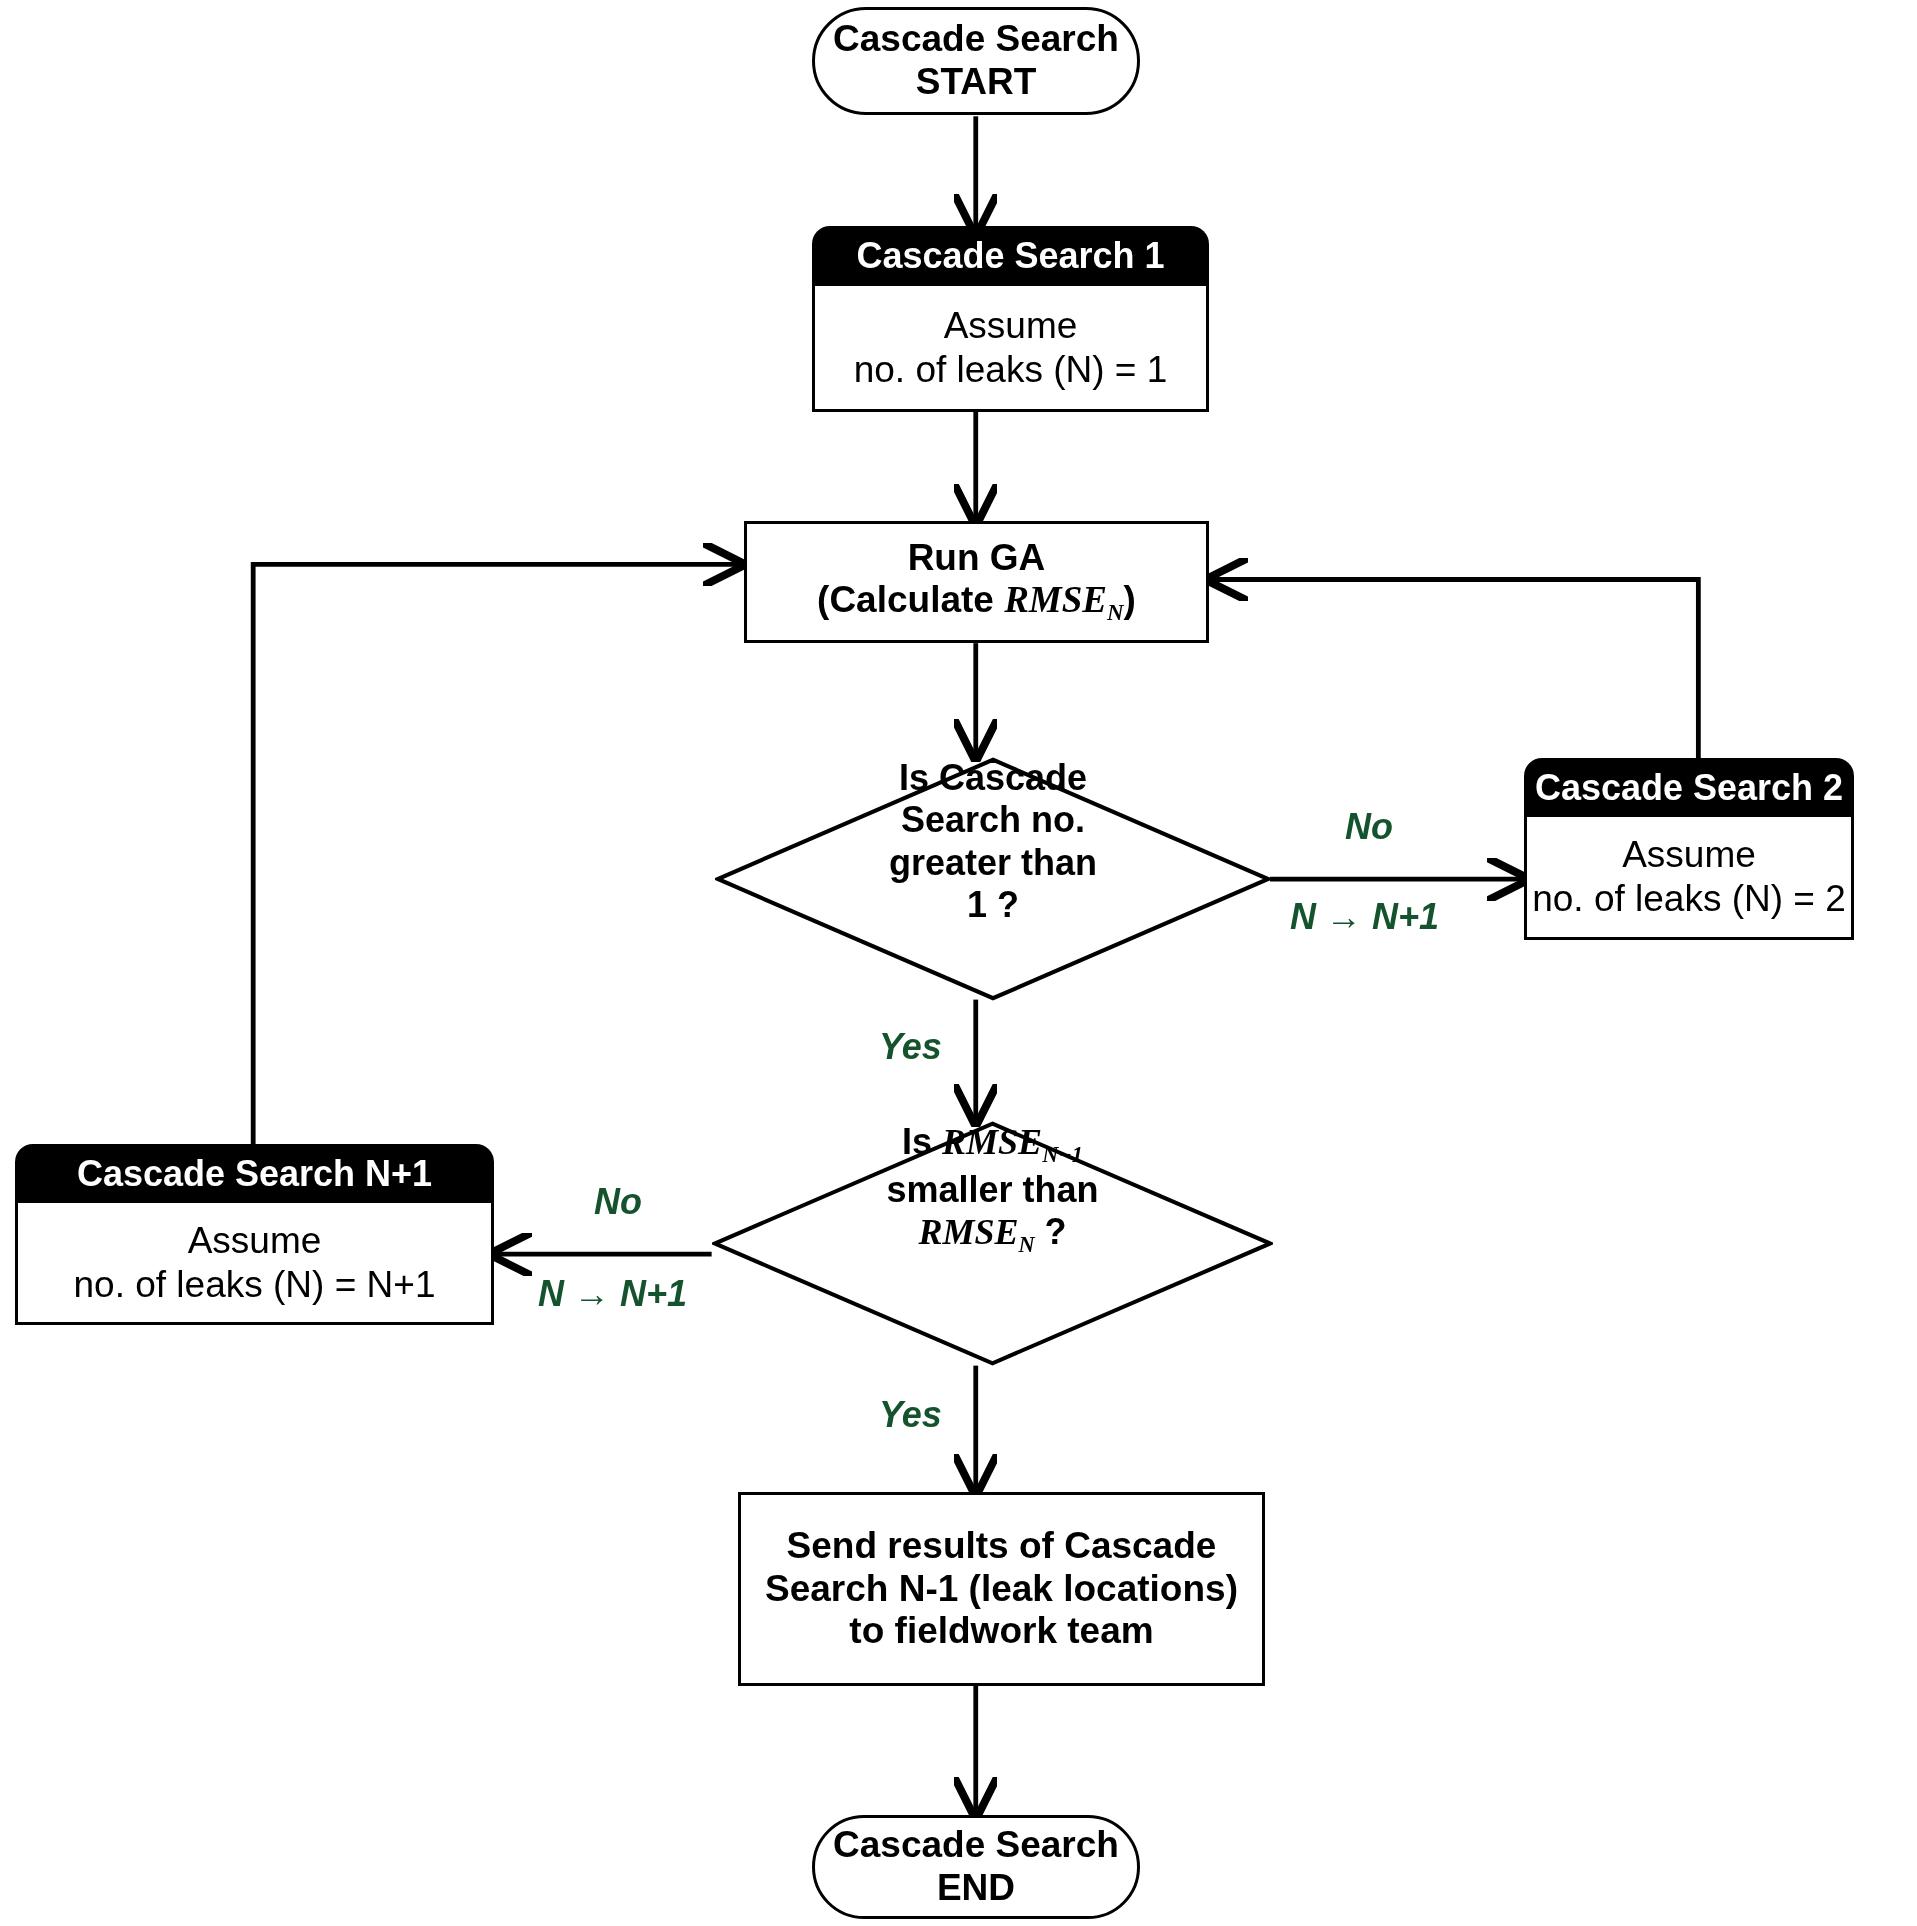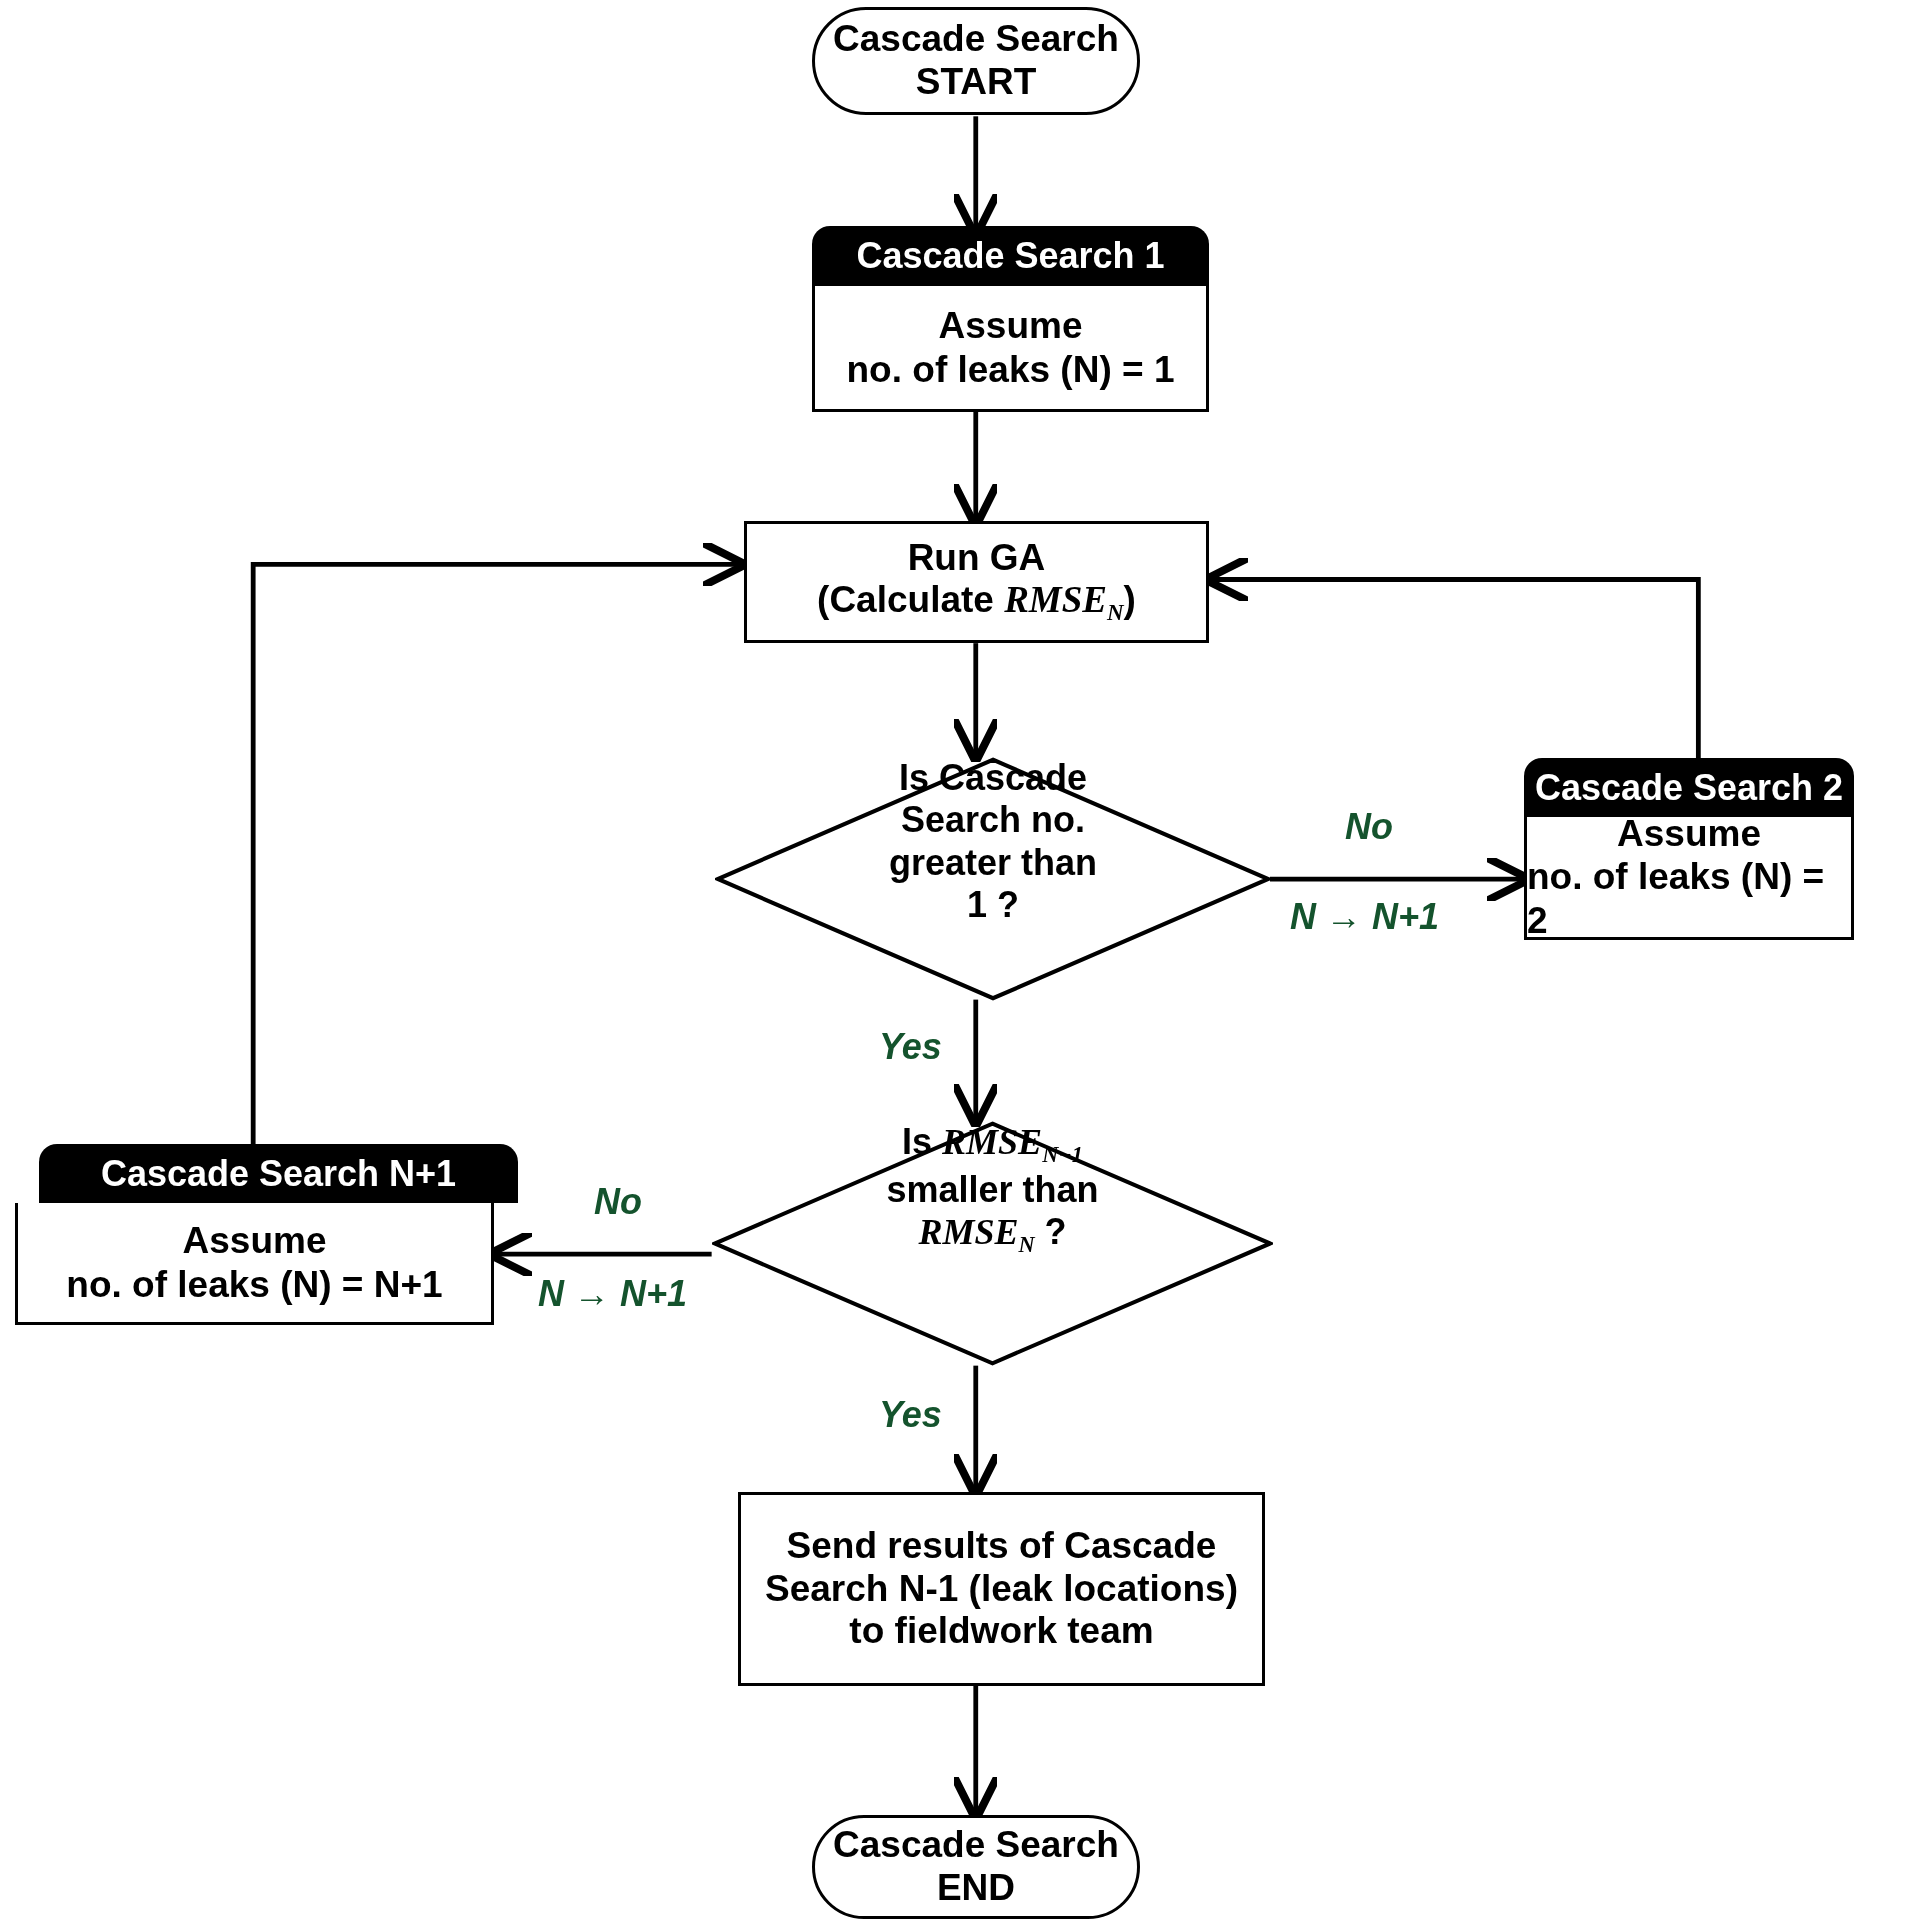--- a/index.html
+++ b/index.html
@@ -67,21 +67,21 @@
     align-items: center;
     justify-content: center;
     box-sizing: border-box;
     width: 100%;
   }
   .titled .body {
     background: #ffffff;
     border: 3.4px solid #000000;
     border-top: none;
     color: #000000;
-    font-weight: bold;
+    font-weight: normal;
     font-size: 37px;
     display: flex;
     flex-direction: column;
     align-items: center;
     justify-content: center;
     box-sizing: border-box;
     width: 100%;
     line-height: 1.18;
   }
   
@@ -216,21 +216,21 @@
       <span>smaller than</span>
       <span class="nowrap"><span class="mathvar">RMSE</span><span class="sub">N</span><span> ?</span></span>
     </div>
   </div>
 
   <div class="edge-label" style="left:594px; top:1181px;"><span>No</span></div>
   <div class="edge-label" style="left:538px; top:1273px;"><span>N → N+1</span></div>
   <div class="edge-label" style="left:879px; top:1394px;"><span>Yes</span></div>
 
   <div class="node titled" style="left:15px; top:1144px; width:479px; height:181px;">
-    <div class="hdr" style="height:59px;margin-left:24px;">Cascade Search N+1</div>
+    <div class="hdr" style="height:59px;">Cascade Search N+1</div>
     <div class="body" style="height:122px;">
       <span>Assume</span>
       <span>no. of leaks (N) = N+1</span>
     </div>
   </div>
 
   <div class="node process" style="left:738px; top:1492px; width:527px; height:194px;">
     <span>Send results of Cascade</span>
     <span>Search N-1 (leak locations)</span>
     <span>to fieldwork team</span>

